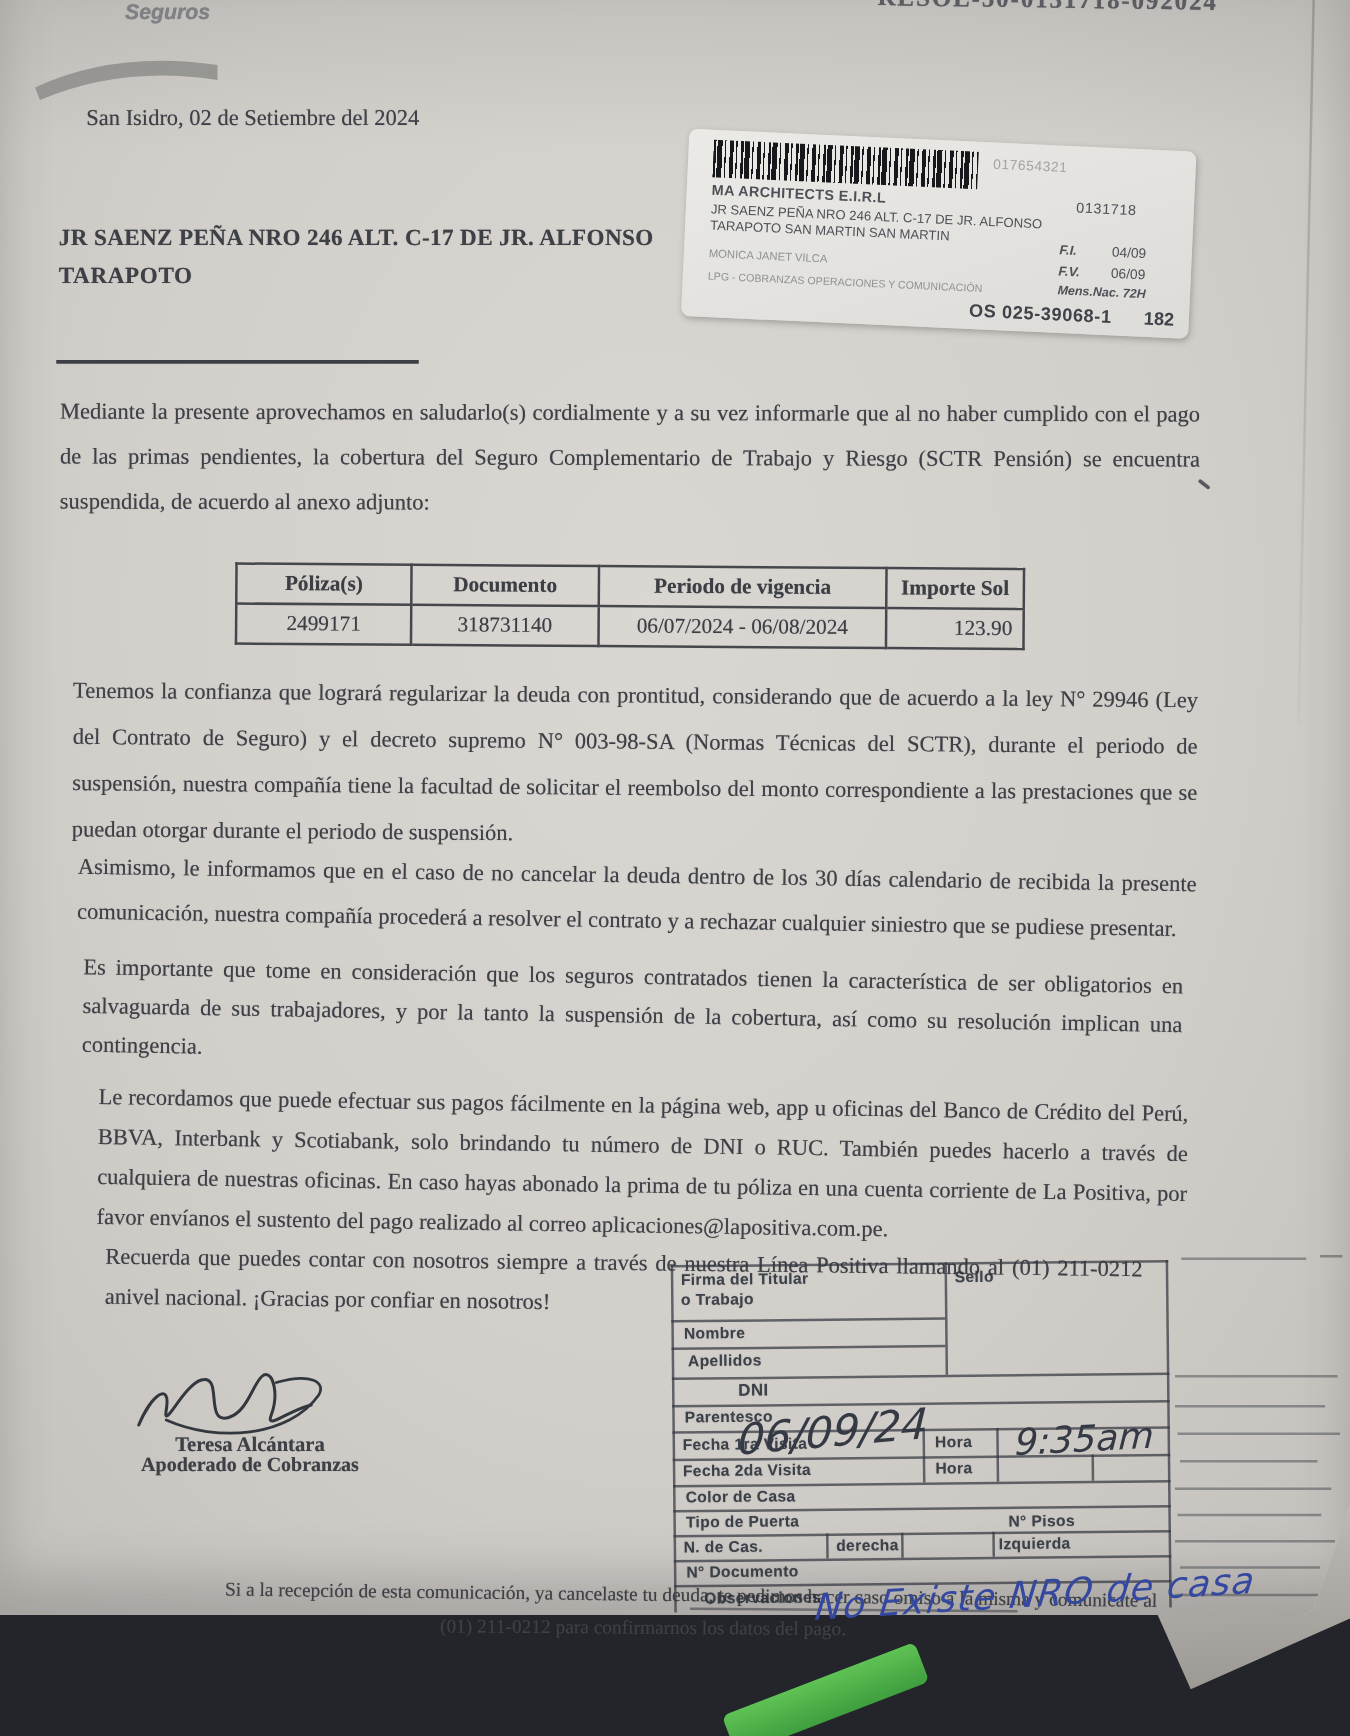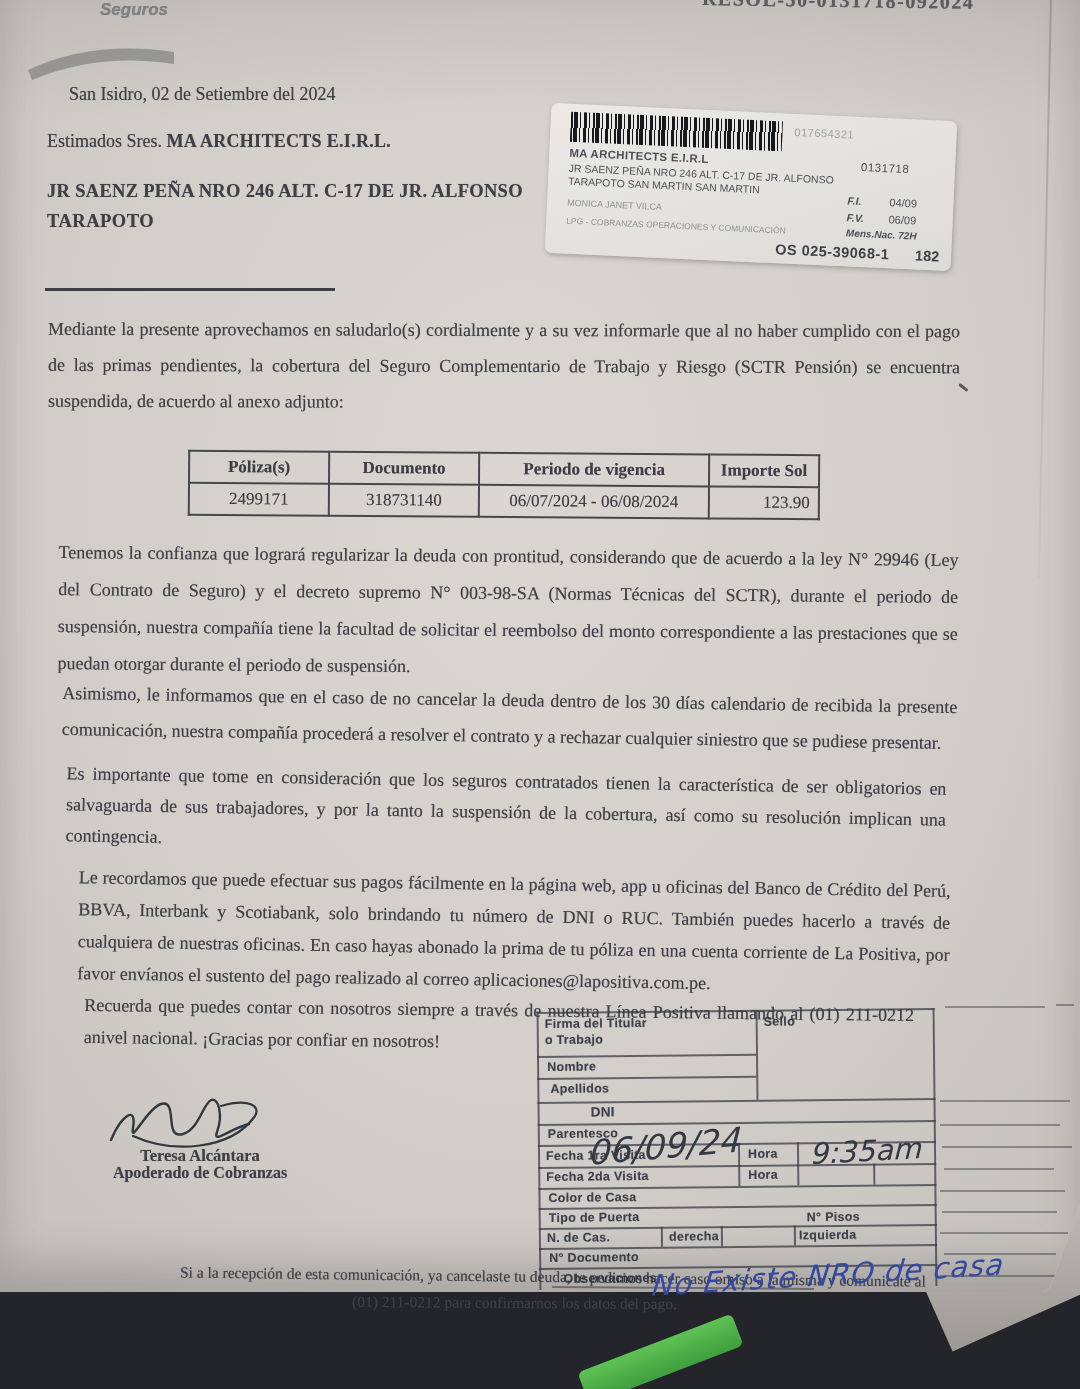--- a/index.html
+++ b/index.html
@@ -94,24 +94,20 @@
     <div class="pen-tick"></div>
 
     <div class="t logo-text">Seguros</div>
     <svg class="sig-svg" style="left:22px;top:36px;" width="160" height="46">
       <path d="M6,34 Q70,4 152,16 L152,28 Q76,16 10,44 Z" fill="#8d8d8b" opacity="0.85"></path>
     </svg>
 
     <div class="t resol">RESOL-50-0131718-092024</div>
 
     <div class="t date">San Isidro, 02 de Setiembre del 2024</div>
-    <div class="t salutation">
-      <span>Estimados Sres.</span>
-      <b>MA ARCHITECTS E.I.R.L.</b>
-    </div>
     <div class="t addr1">JR  SAENZ PEÑA NRO 246  ALT. C-17 DE JR. ALFONSO</div>
     <div class="t addr2">TARAPOTO</div>
     <div class="ref-underline"></div>
 
     <div class="sticker">
       <div class="s barcode"></div>
       <div class="s bc-num">017654321</div>
       <div class="s st-name">MA ARCHITECTS E.I.R.L</div>
       <div class="s st-a1">JR  SAENZ PEÑA NRO 246  ALT. C-17 DE JR. ALFONSO</div>
       <div class="s st-a2">TARAPOTO SAN MARTIN SAN MARTIN</div>

